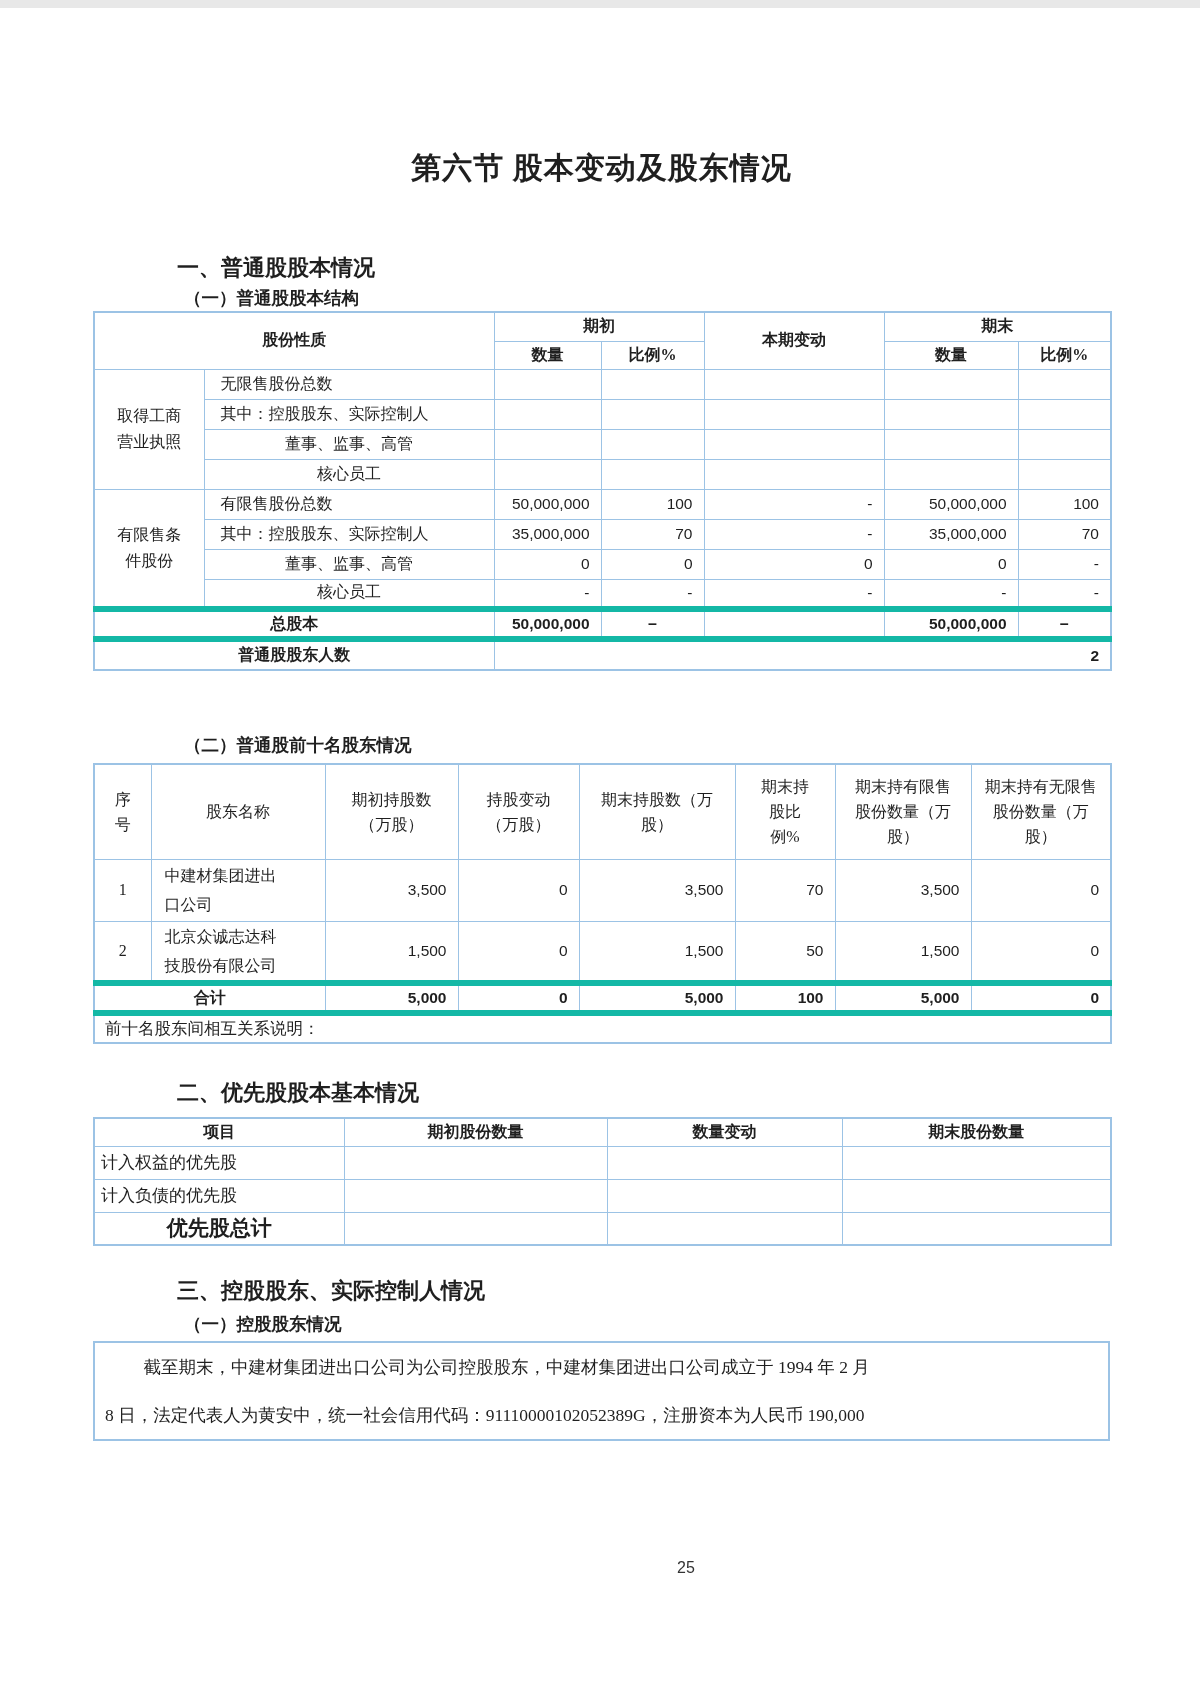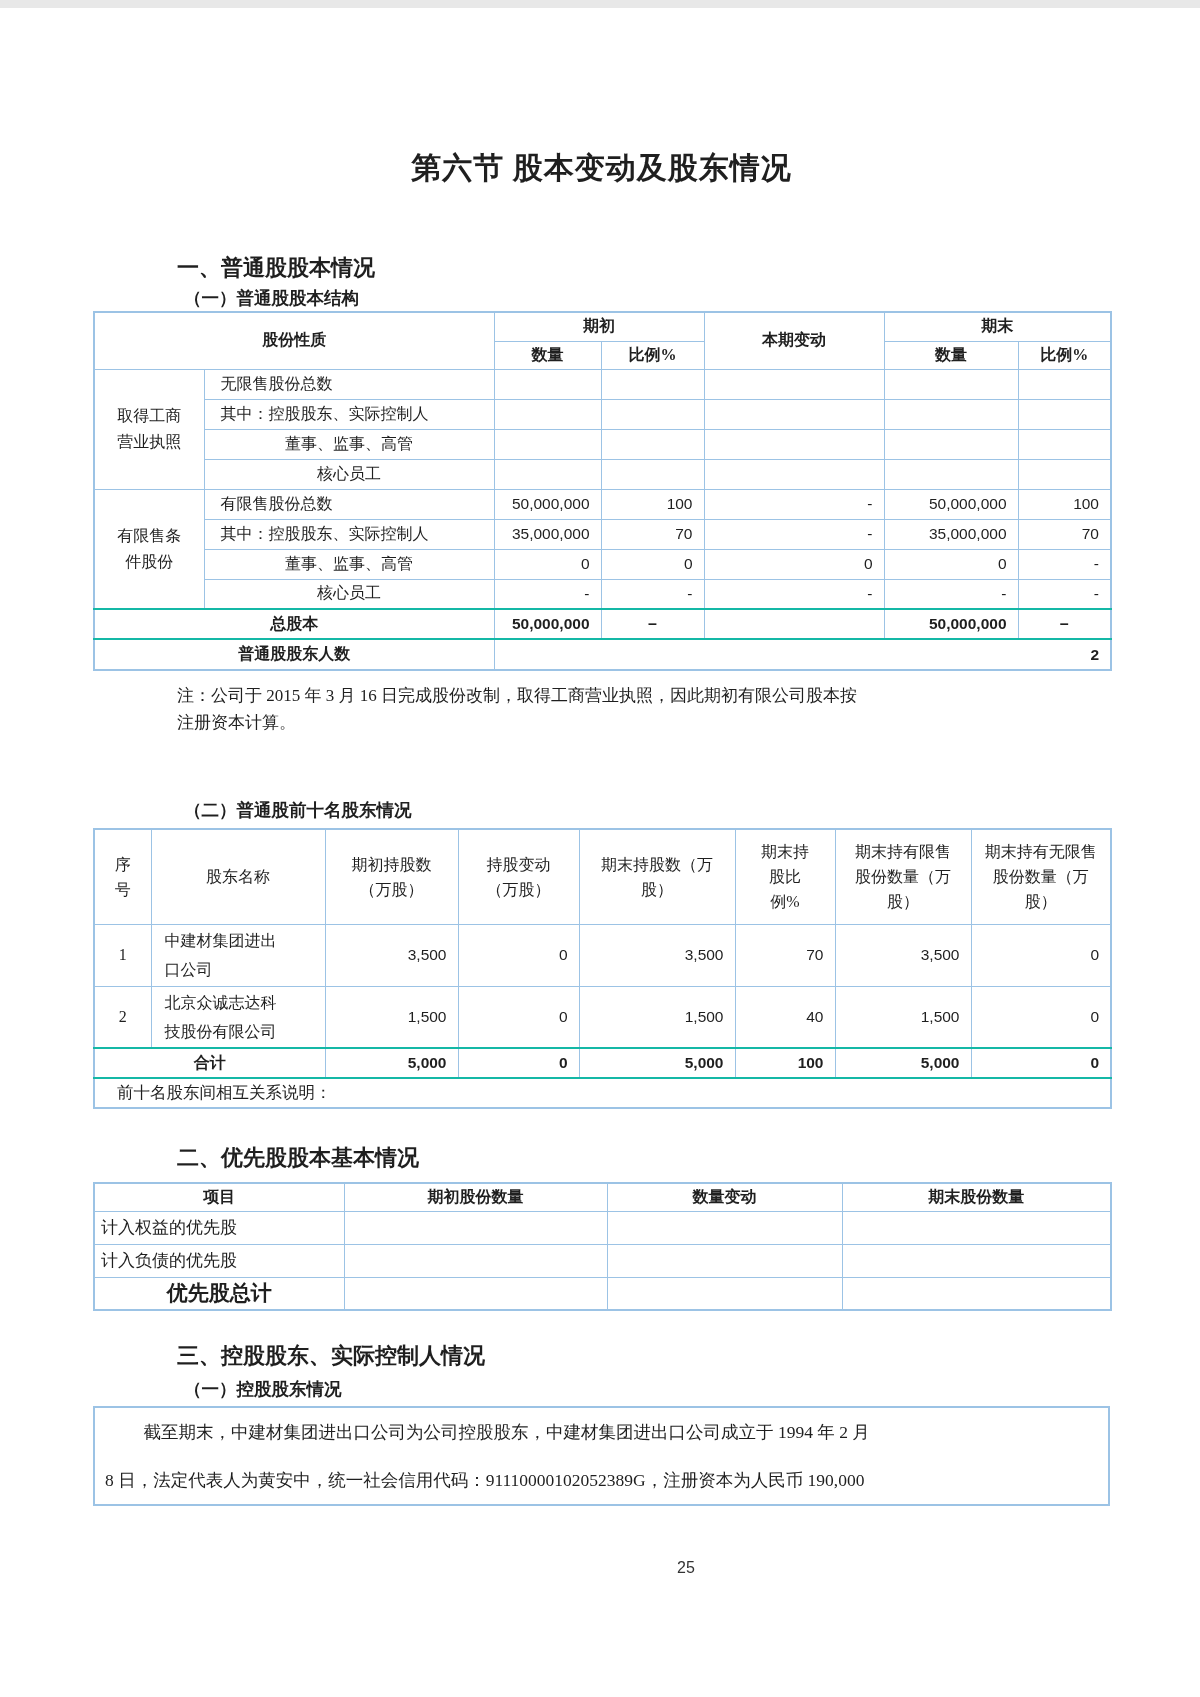--- a/index.html
+++ b/index.html
@@ -34,35 +34,35 @@
   .r-h1{height:29px;}.r-h2{height:28px;}
   .r-d{height:30px;}
   .r-hold{height:31px;border-radius:7px;}
   .grp{text-align:center;}
   .grp .wrap4{display:inline-block;width:4.2em;line-height:26px;}
   .lbl-l{text-align:left;padding-left:16px;}
   .lbl-c{text-align:center;}
   .num{text-align:right;padding-right:11px;font-family:"Liberation Sans","DejaVu Sans",sans-serif;font-size:15.5px;}
   .dash-c{text-align:center;font-family:"Liberation Sans","DejaVu Sans",sans-serif;}
   .b{font-weight:bold;}
-  .sep-top{border-top:2px solid #14b8a6;}
+  .sep-top{border-top:6px solid #14b8a6;}
 
   .note{margin-top:11px;margin-left:84px;font-size:17px;line-height:27px;}
 
   .t2{margin-top:8px;}
   .t2 .r-head{height:95px;}
   .t2 .r-name{height:62px;}
   .t2 .r-tot{height:30px;}
   .t2 .r-rel1{height:30px;}
   .t2 .r-rel2{height:35px;}
   .t2 th .cw{display:inline-block;vertical-align:middle;line-height:25px;}
   .w1{width:1.2em;}.w4{width:4.2em;}.w5{width:5.2em;}.w7{width:7.2em;}.w35{width:3.8em;}.w65{width:6.5em;}
   .namecell{text-align:left;padding-left:13px;}
   .namecell .nm{display:inline-block;max-width:7.2em;line-height:29px;vertical-align:middle;}
-  .relcell{text-align:left;padding-left:22px;font-size:16.5px;}
+  .relcell{text-align:left;padding-left:10px;font-size:16.5px;}
 
   .t3{margin-top:14px;}
   .t3 .r-h{height:28px;}
   .t3 .r-d3{height:33px;}
   .t3 .itemcell{text-align:left;font-size:17px;}
   .t3 .totcell{text-align:center;font-size:21px;}
 
   .ctrl-box{
     margin:7px 0 0 0;
     width:1013px;
@@ -184,24 +184,20 @@
         <td class="num b">50,000,000</td>
         <td class="dash-c b">–</td>
       </tr>
       <tr class="r-hold sep-top">
         <td colspan="2" class="lbl-c b">普通股股东人数</td>
         <td colspan="5" class="num b">2</td>
       </tr>
     </tbody>
       </table>
 
-    <div class="note">
-      <div>注：公司于 2015 年 3 月 16 日完成股份改制，取得工商营业执照，因此期初有限公司股本按</div>
-      <div>注册资本计算。</div>
-    </div>
 
     <div class="h-sub h-num2">（二）普通股前十名股东情况</div>
 
     <table class="tbl t2">
       <colgroup>
         <col style="width:57px">
           <col style="width:174px">
           <col style="width:133px">
           <col style="width:121px">
         <col style="width:156px">
@@ -229,21 +225,21 @@
         <td class="num">70</td>
         <td class="num">3,500</td>
         <td class="num">0</td>
       </tr>
       <tr class="r-name">
         <td class="lbl-c">2</td>
         <td class="namecell"><span class="nm">北京众诚志达科技股份有限公司</span></td>
         <td class="num">1,500</td>
         <td class="num">0</td>
         <td class="num">1,500</td>
-        <td class="num">40</td>
+        <td class="num">50</td>
         <td class="num">1,500</td>
         <td class="num">0</td>
       </tr>
       <tr class="r-tot sep-top">
         <td colspan="2" class="lbl-c b">合计</td>
         <td class="num b">5,000</td>
         <td class="num b">0</td>
         <td class="num b">5,000</td>
         <td class="num b">100</td>
         <td class="num b">5,000</td>

